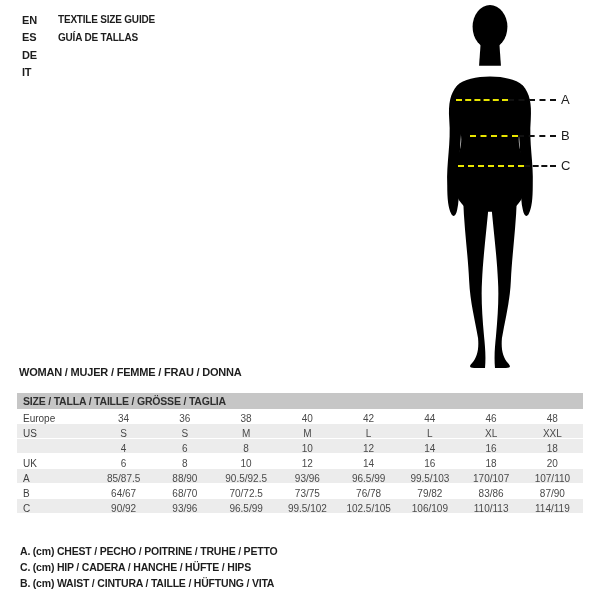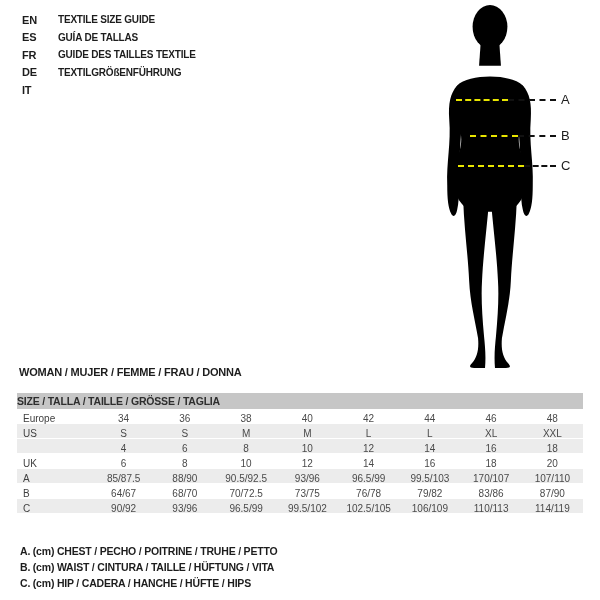--- a/index.html
+++ b/index.html
@@ -26,21 +26,21 @@
   .lc-y{left:38px;top:165px;width:66px;}
   .lc-b{left:104px;top:165px;width:32px;}
   .marker-label{position:absolute;left:141px;font-size:13px;color:#1d1d1d;}
   .ml-a{top:92px;} .ml-b{top:128px;} .ml-c{top:158px;}
 
   
   .section-title{position:absolute;left:19px;top:366px;margin:0;font-size:11px;font-weight:bold;letter-spacing:-0.2px;}
 
   
   .sizetable{position:absolute;left:17px;top:393px;width:566px;font-size:10px;color:#4a4a4a;}
-  .thead{height:16px;line-height:16px;background:var(--header-bg);
+  .thead{height:16px;line-height:16px;background:var(--header-bg);padding-left:6px;
          font-size:10.5px;font-weight:bold;color:#2e2e2e;letter-spacing:-0.2px;}
   .trow{display:flex;height:15px;align-items:flex-end;}
   .trow.shaded{background:var(--row-shade);box-shadow:inset 0 -1px 0 #ffffff;}
   .tcell{white-space:nowrap;}
   .tlabel{width:70px;padding-left:6px;color:#3f3f3f;}
   .tval{flex:1;text-align:center;}
 
   
   .legend{position:absolute;left:20px;top:543px;}
   .legend-item{height:16px;line-height:16px;font-size:10.5px;font-weight:bold;letter-spacing:-0.2px;white-space:nowrap;}
@@ -53,26 +53,21 @@
   <div class="lang-list">
     <div class="lang-row">
       <span class="lang-code">EN</span>
       <span class="lang-text">TEXTILE SIZE GUIDE</span>
     </div>
     <div class="lang-row">
       <span class="lang-code">ES</span>
       <span class="lang-text">GUÍA DE TALLAS</span>
     </div>
     <div class="lang-row">
-      <span class="lang-code">FR</span>
-      <span class="lang-text">GUIDE DES TAILLES TEXTILE</span>
-    </div>
-    <div class="lang-row">
       <span class="lang-code">DE</span>
-      <span class="lang-text">TEXTILGRÖßENFÜHRUNG</span>
     </div>
     <div class="lang-row">
       <span class="lang-code">IT</span>
     </div>
   </div>
 
   <div class="figure-area">
     <svg class="silhouette" viewBox="0 0 110 370" aria-hidden="true">
       <g fill="#000000">
         <ellipse cx="55" cy="25" rx="17.5" ry="22"></ellipse>
@@ -178,17 +173,17 @@
           <div class="tcell tval">102.5/105</div>
           <div class="tcell tval">106/109</div>
           <div class="tcell tval">110/113</div>
           <div class="tcell tval">114/119</div>
         </div>
       </div>
   </div>
 
   <div class="legend">
     <div class="legend-item">A. (cm) CHEST / PECHO / POITRINE / TRUHE / PETTO</div>
+    <div class="legend-item">C. (cm) HIP / CADERA / HANCHE / HÜFTE / HIPS</div>
     <div class="legend-item">B. (cm) WAIST / CINTURA / TAILLE / HÜFTUNG / VITA</div>
-    <div class="legend-item">C. (cm) HIP / CADERA / HANCHE / HÜFTE / HIPS</div>
   </div>
 
 </div>
 
 </body></html>

